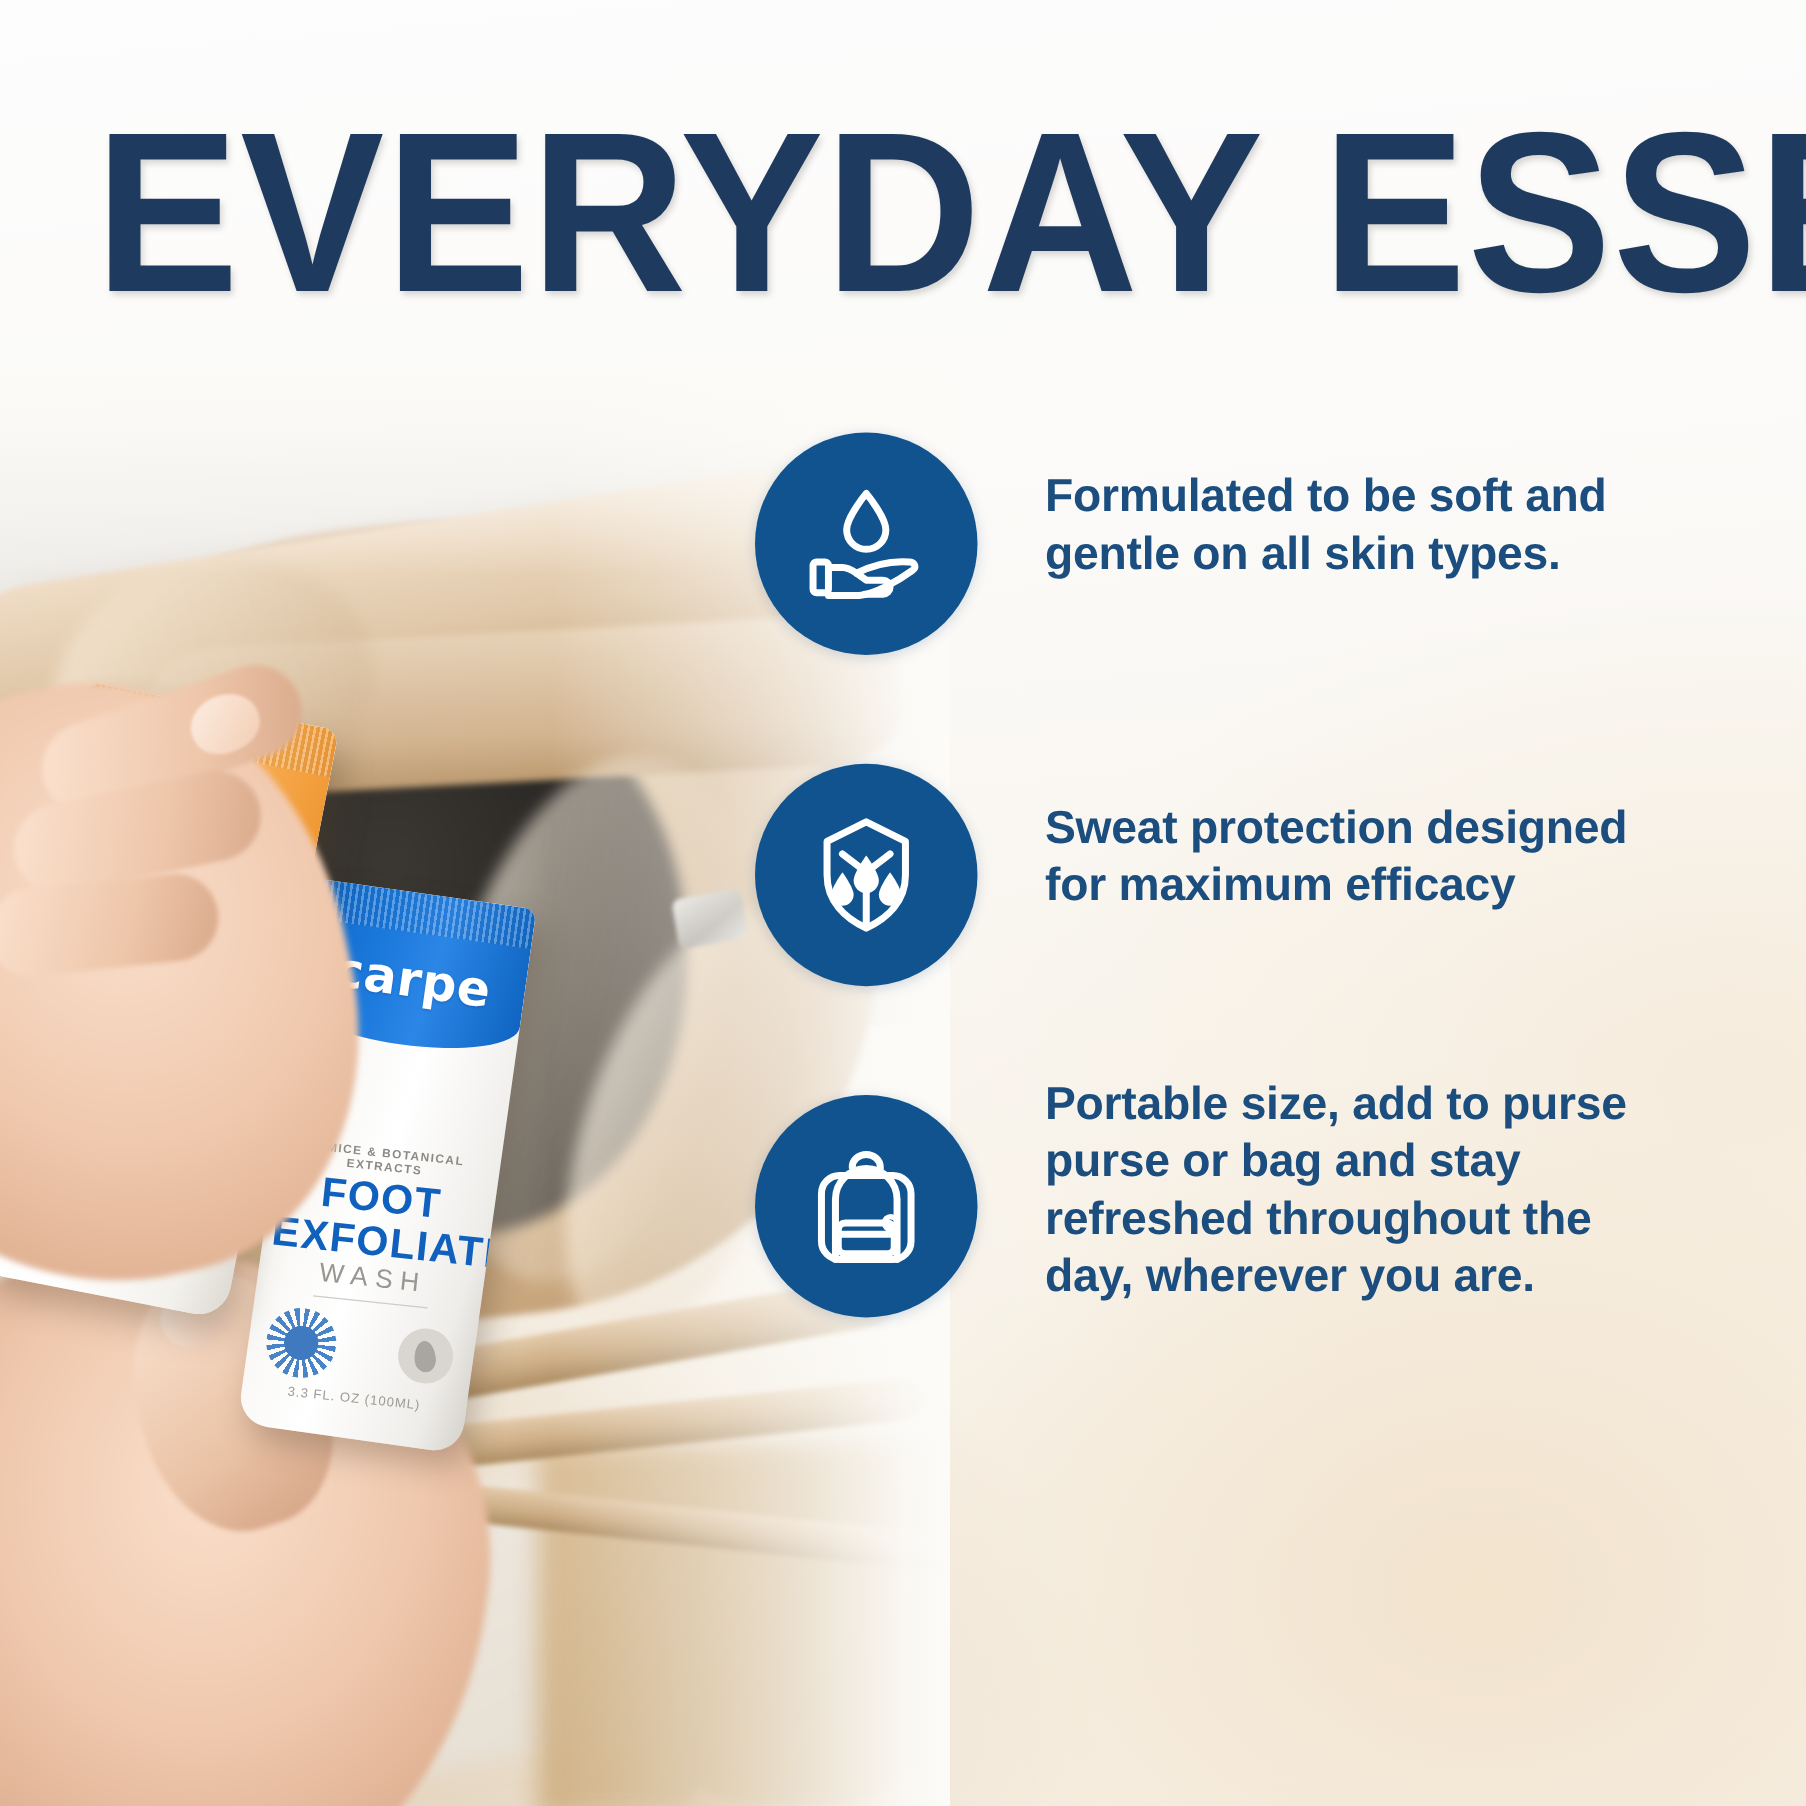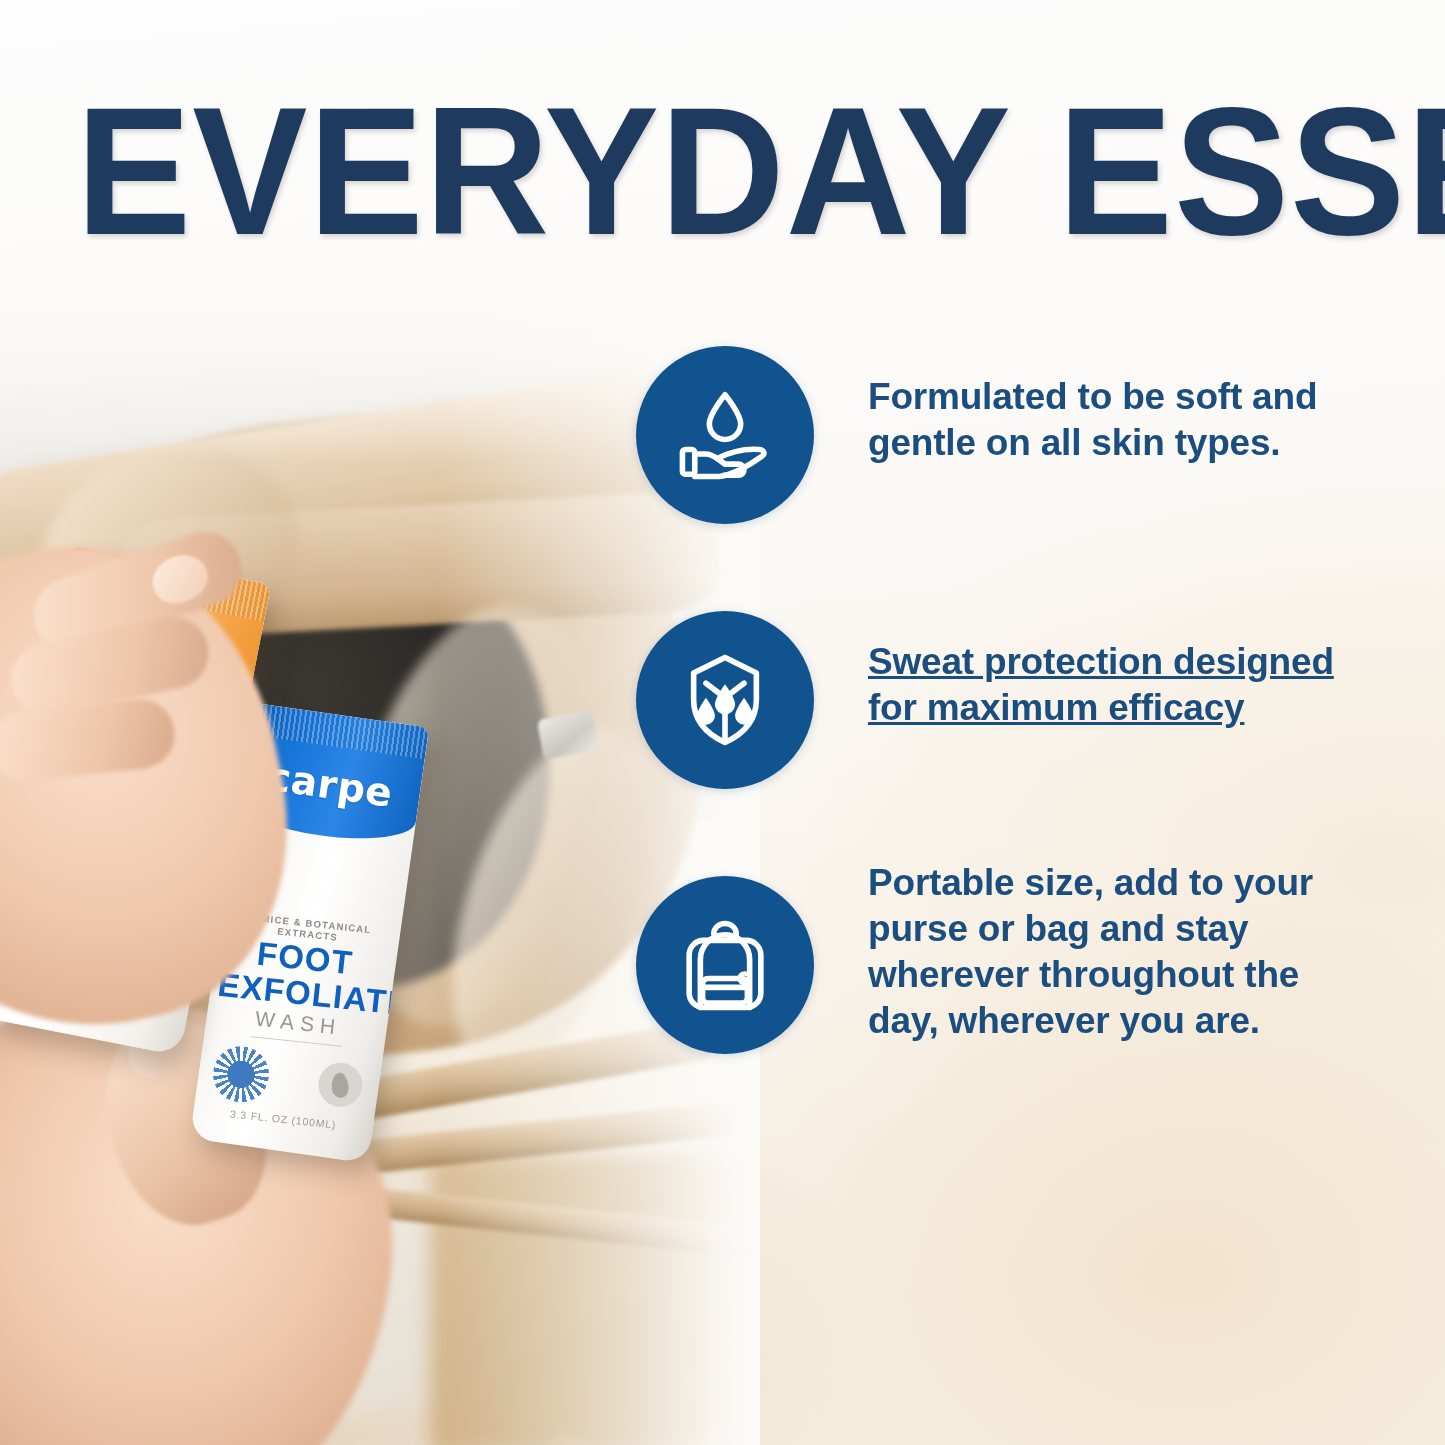--- a/index.html
+++ b/index.html
@@ -374,21 +374,21 @@
     letter-spacing: 1px;
     transform: scaleX(1.04) scaleY(1.10);
     transform-origin: left top;
     white-space: nowrap;
     text-shadow: 2px 3px 5px rgba(120,115,105,0.28);
   }
 
   
   .features {
     position: absolute;
-    left: 636px;
+    left: 604px;
     top: 346px;
     width: 760px;
   }
   .feature {
     position: relative;
     height: 265px;
   }
   .badge {
     position: absolute;
     left: 0;
@@ -409,21 +409,21 @@
     width: 500px;
     color: #1b4e7e;
     font-family: "Liberation Sans", sans-serif;
     font-weight: 700;
     font-size: 37px;
     line-height: 46px;
     letter-spacing: -0.2px;
   }
   .f1 .feature-text { top: 28px; }
   .f2 .feature-text { top: 6px; }
-  .f3 .feature-text { top: 28px; text-decoration: underline; }
+  .f3 .feature-text { top: 28px; }
   .f4 .feature-text { top: -16px; }
 </style>
 </head>
 <body>
 
 <div id="canvas">
 
   <div class="bg-base"></div>
 
   <div class="photo">
@@ -524,17 +524,17 @@
       <div class="badge">
         <svg viewBox="0 0 100 100" fill="none" stroke="#ffffff" stroke-width="5" stroke-linecap="round" stroke-linejoin="round">
           <path d="M40 22 a10 9 0 0 1 20 0 v6"></path>
           <rect x="18" y="28" width="64" height="60" rx="13"></rect>
           <path d="M28 88 V45 a22 22 0 0 1 44 0 v43"></path>
           <path d="M72 62 a4.5 4.5 0 1 1 -9 0 a4.5 4.5 0 0 1 9 0" stroke-width="4"></path>
           <rect x="30" y="62" width="40" height="22" rx="5"></rect>
           <path d="M30 70 h40"></path>
         </svg>
       </div>
-      <div class="feature-text">Portable size, add to your purse or bag and stay wherever throughout the day, wherever you are.</div>
+      <div class="feature-text">Portable size, add to purse purse or bag and stay refreshed throughout the day, wherever you are.</div>
     </div>
 
   </div>
 </div>
 
 </body></html>

